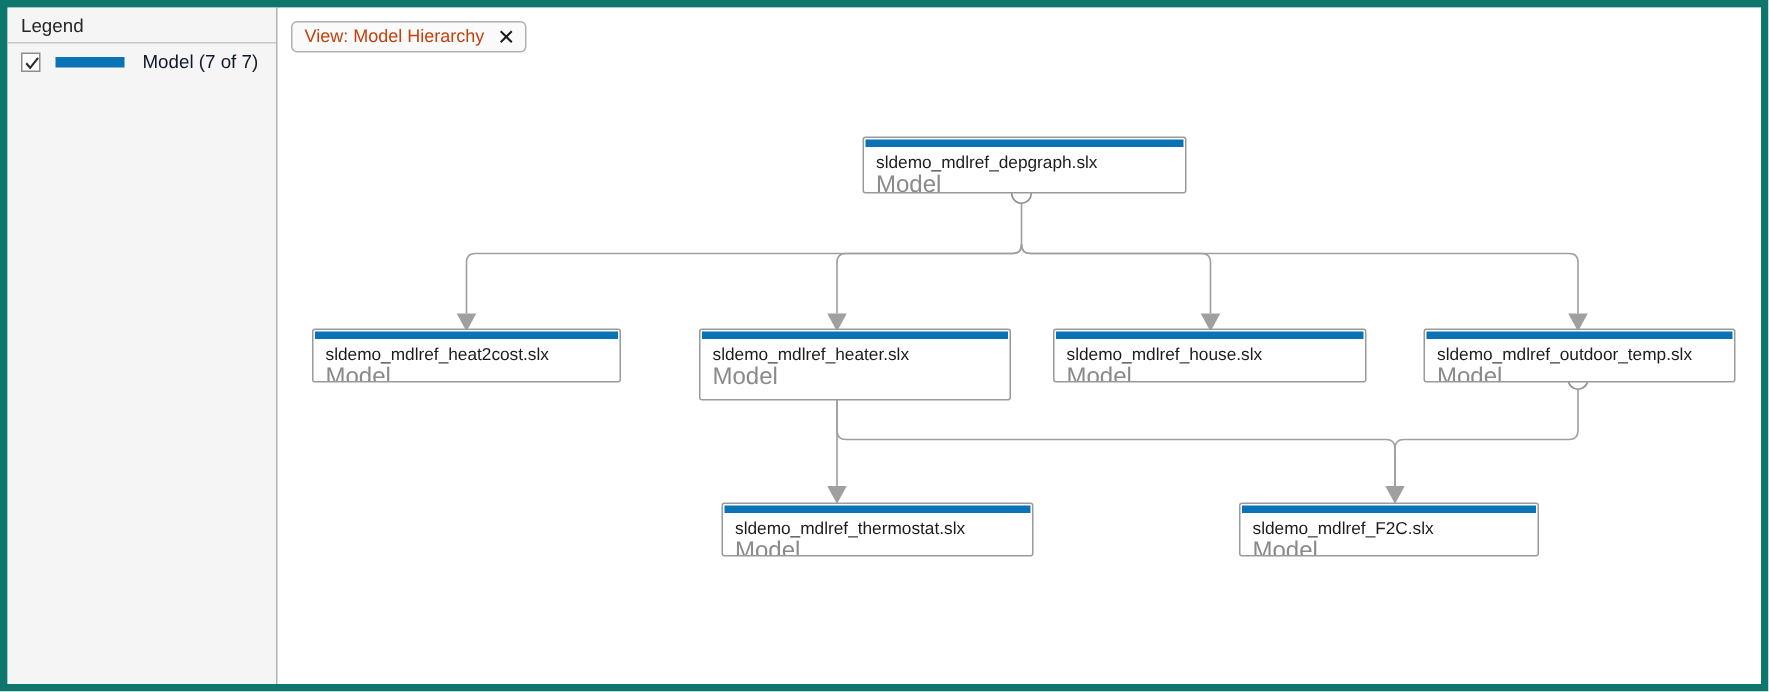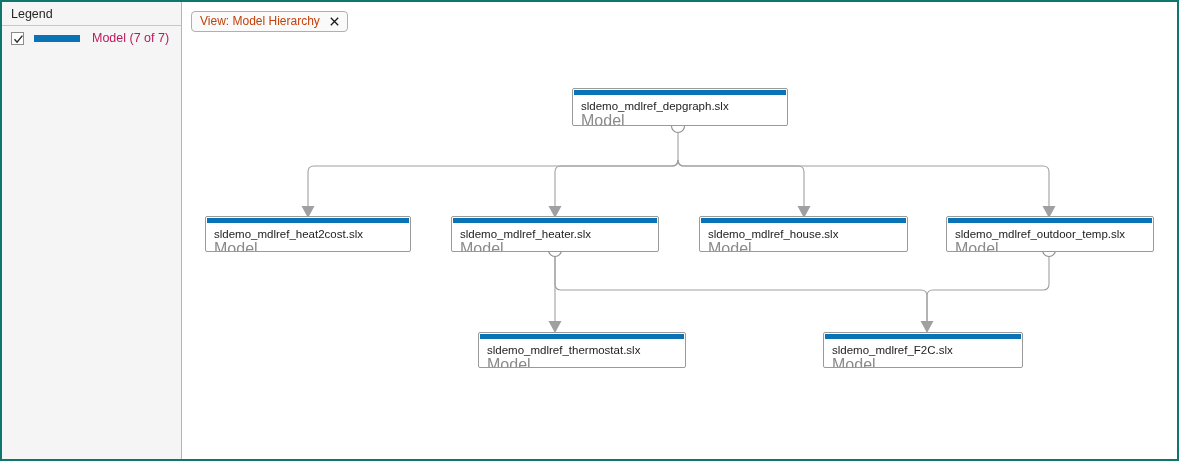--- a/index.html
+++ b/index.html
@@ -5,21 +5,21 @@
   html,body{margin:0;padding:0;background:#ffffff;}
   body{
     font-family:"Liberation Sans", sans-serif;
     -webkit-font-smoothing:antialiased;
   }
   #app{
     position:relative;
     width:1179px;
     height:461px;
     box-sizing:border-box;
-    border:2px solid #0f766e;
+    border:5px solid #0f766e;
     background:#ffffff;
     overflow:hidden;
   }
 
   
   #legend-panel{
     position:absolute;
     left:0; top:0;
     width:180px;
     height:459px;
@@ -61,21 +61,21 @@
   .lg-checkbox svg{position:absolute;left:1px;top:1px;}
   .lg-swatch{
     width:46px;height:7px;
     background:#0a73b6;
     margin-left:10px;
     flex:0 0 auto;
   }
   .lg-label{
     margin-left:12px;
     font-size:12.5px;
-    color:#be185d;
+    color:#0f172a;
     white-space:nowrap;
   }
 
   
   #canvas{
     position:absolute;
     left:181px; top:0;
     width:996px;
     height:459px;
     background:#ffffff;
@@ -212,21 +212,21 @@
       <div class="ttl">sldemo_mdlref_depgraph.slx</div>
       <div class="sub">Model</div>
     </div>
 
     <div class="node" style="left:22px; top:214px; width:206px; height:36px;">
       <div class="hdr"></div>
       <div class="ttl">sldemo_mdlref_heat2cost.slx</div>
       <div class="sub">Model</div>
     </div>
 
-    <div class="node" style="left:268px; top:214px; width:208px; height:36px;">
+    <div class="node" style="left:280px; top:214px; width:208px; height:48px;">
       <div class="hdr"></div>
       <div class="ttl">sldemo_mdlref_heater.slx</div>
       <div class="sub">Model</div>
     </div>
 
     <div class="node" style="left:516px; top:214px; width:209px; height:36px;">
       <div class="hdr"></div>
       <div class="ttl">sldemo_mdlref_house.slx</div>
       <div class="sub">Model</div>
     </div>

